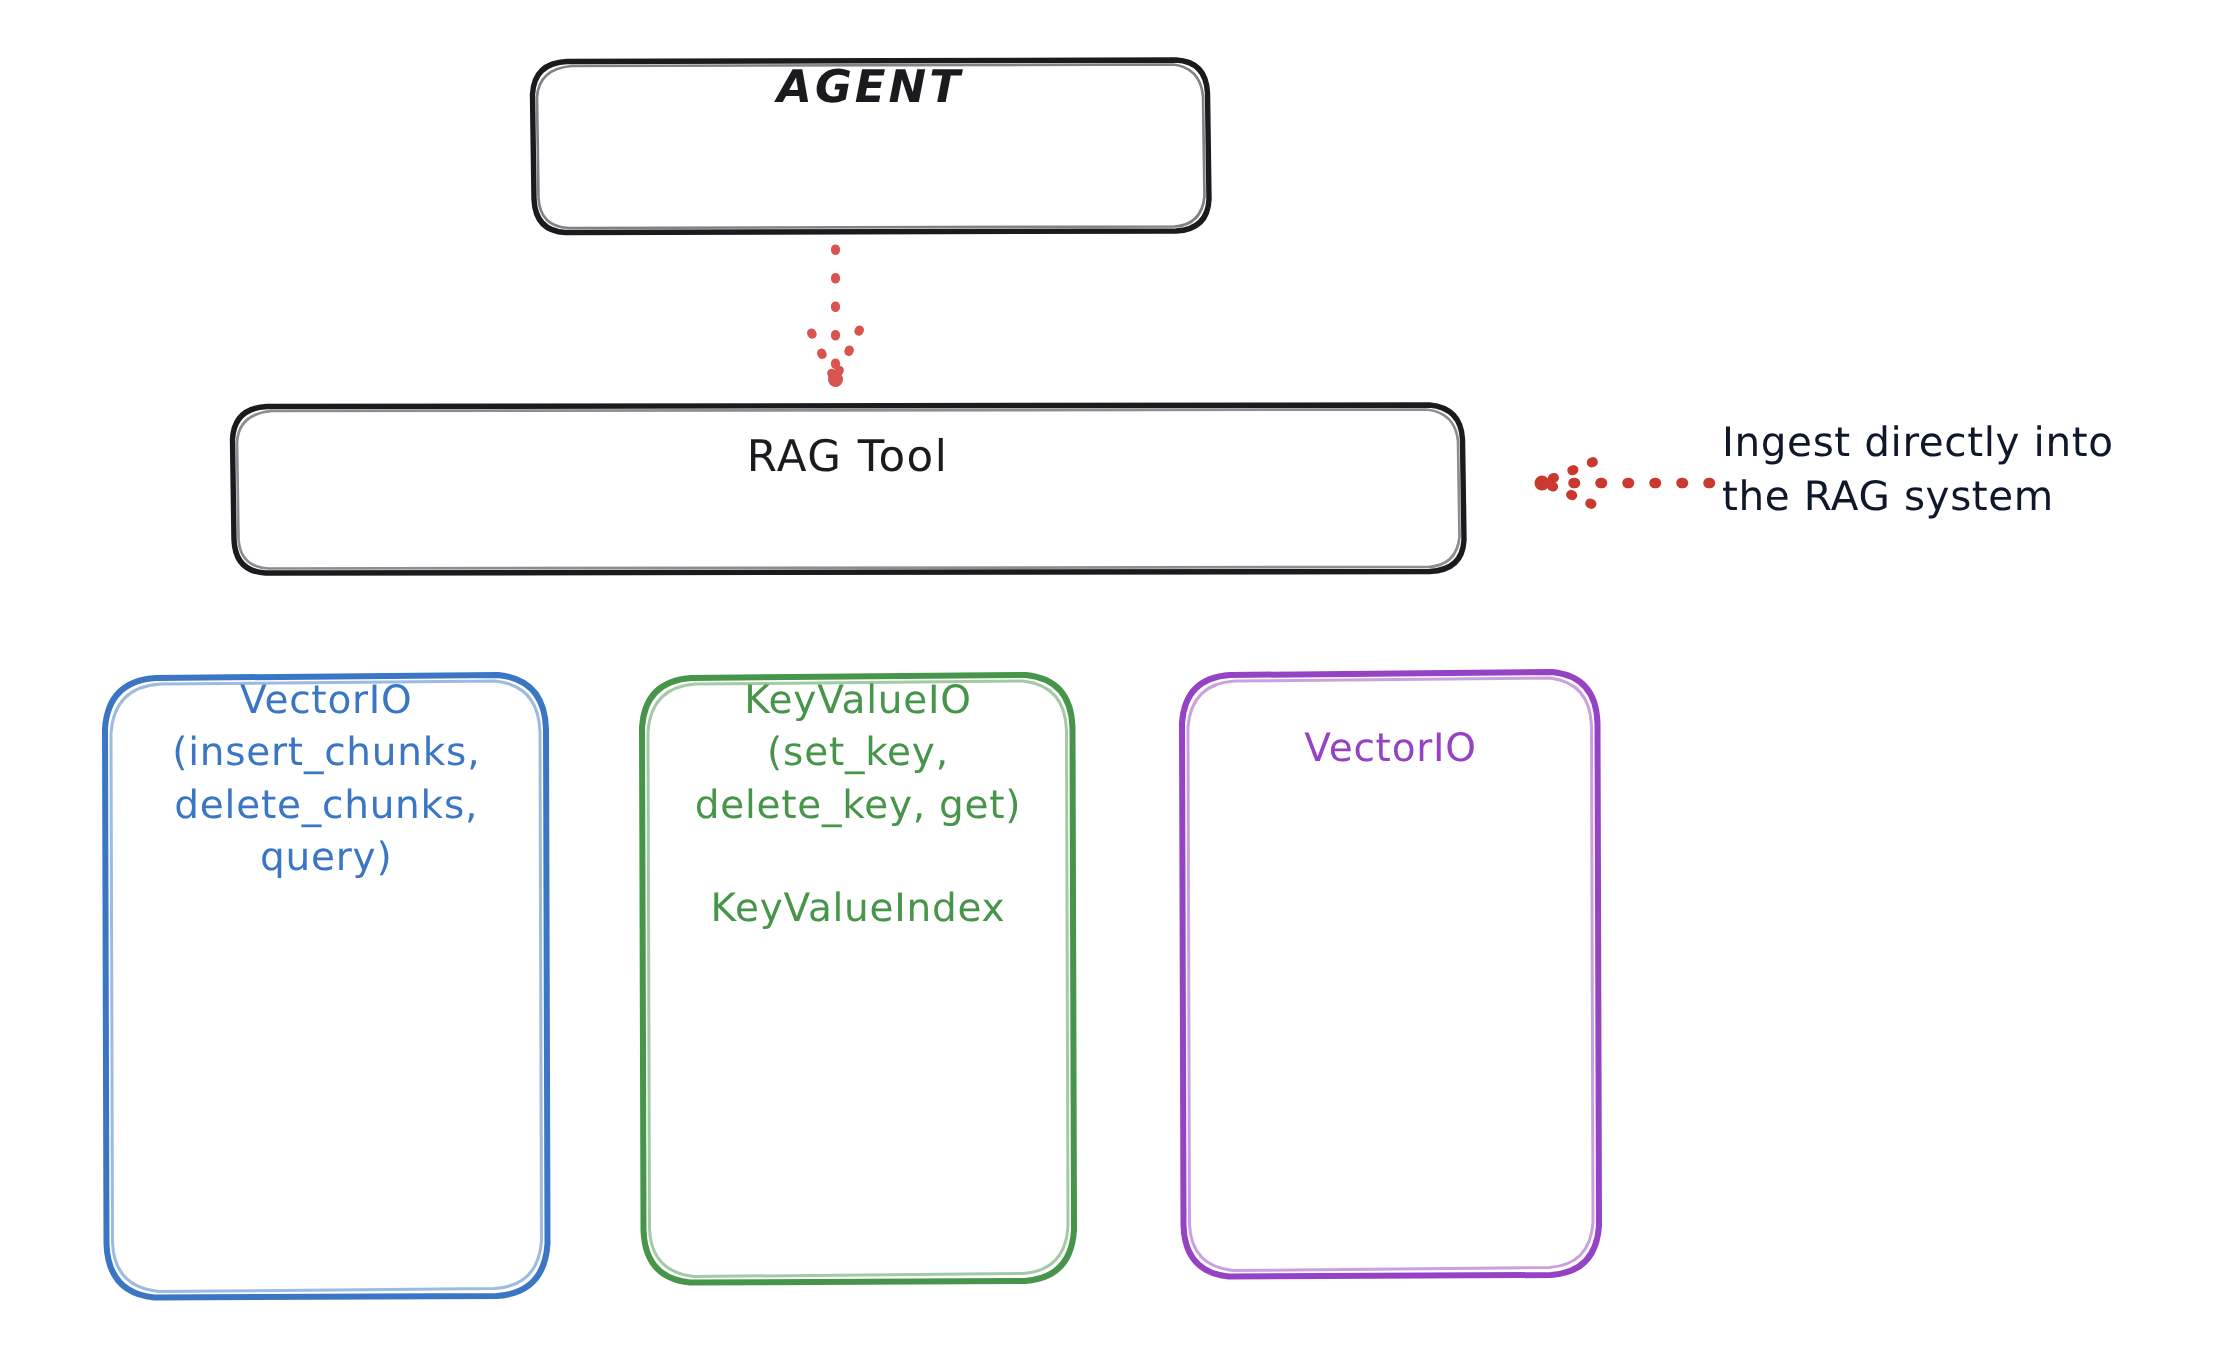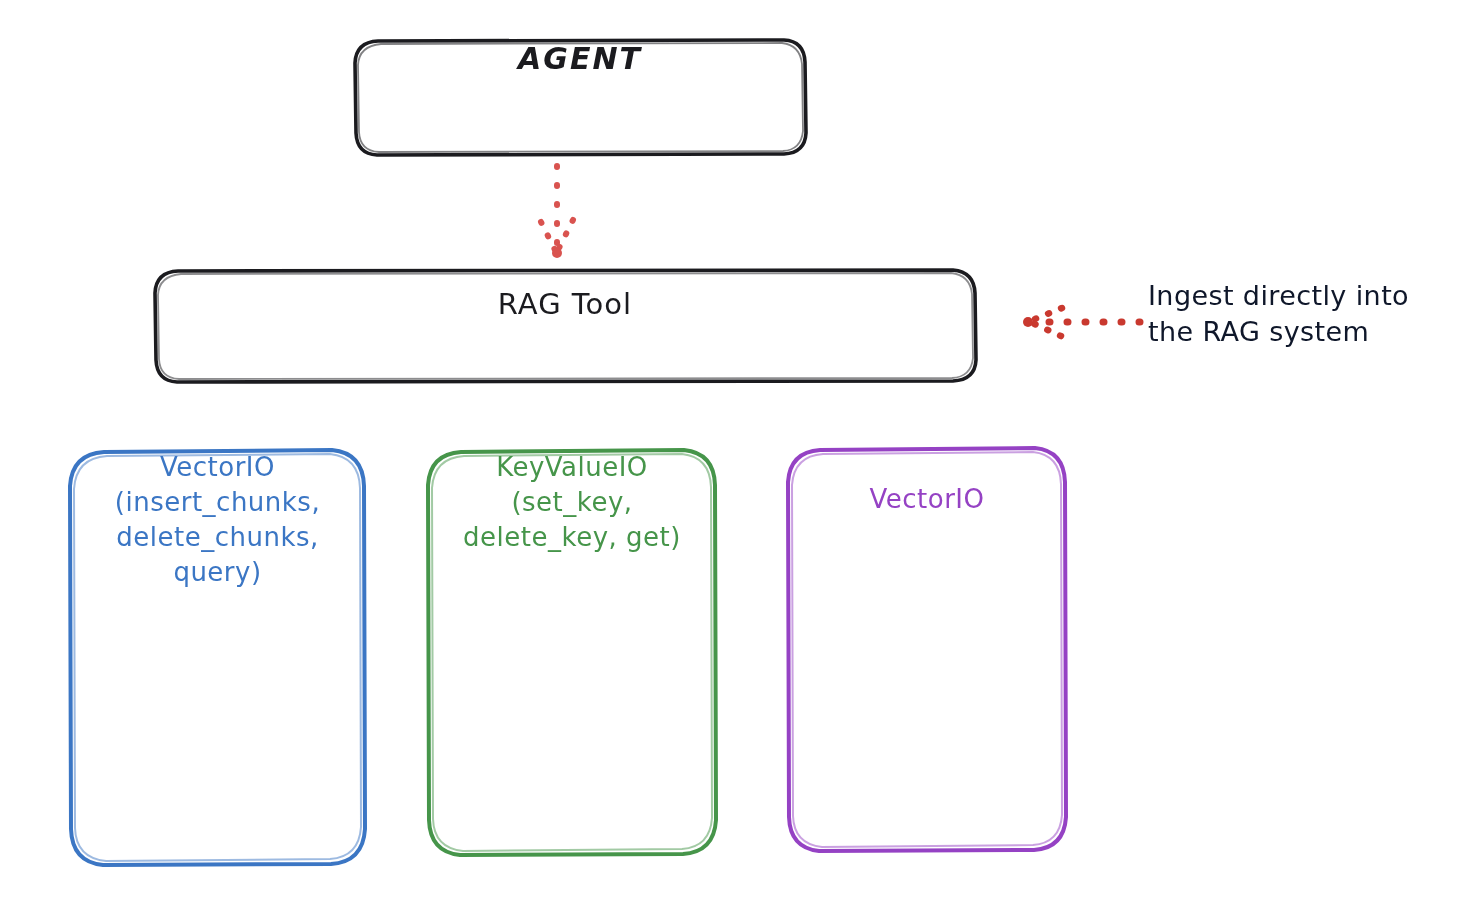--- a/index.html
+++ b/index.html
@@ -172,20 +172,21 @@
     <div class="provider-gap"></div>
   </div>
 </div>
 
 <div class="node provider" id="key-value-io-node">
   <div class="provider-inner">
     <span class="node-label">KeyValueIO
 (set_key,
 delete_key, get)</span>
     <div class="provider-gap"></div>
+    <span class="node-label">KeyValueIndex</span>
   </div>
 </div>
 
 <div class="node provider" id="relational-io-node">
   <div class="provider-inner">
     <div class="provider-gap"></div>
     <span class="node-label">VectorIO</span>
   </div>
 </div>
 

